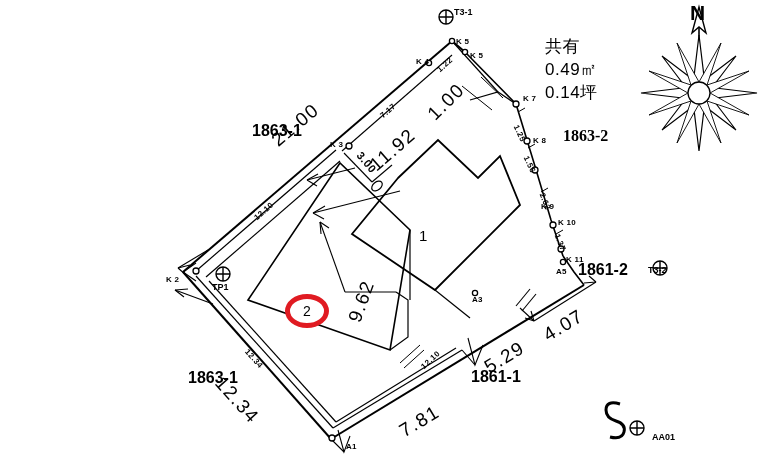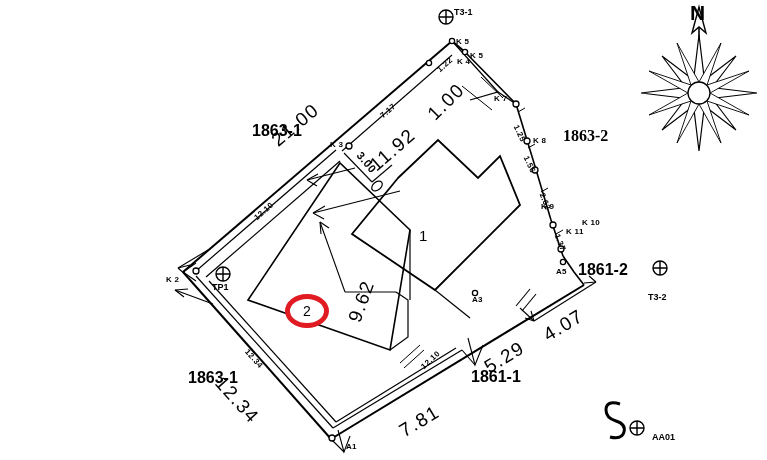--- a/index.html
+++ b/index.html
@@ -220,20 +220,25 @@
         <path d="M -50 -22 L -4 4 L 50 22 L 4 -4 Z" stroke-width="0.9" fill="#ffffff"></path>
         <path d="M -50 22 L -4 -4 L 50 -22 L 4 4 Z" stroke-width="0.9" fill="#ffffff"></path>
 
         <circle cx="0" cy="0" r="11" stroke-width="1.3" fill="#ffffff"></circle>
       </g>
 
       <path d="M 620 404 Q 606 400 606 410 Q 606 418 616 421 Q 626 424 624 432 Q 622 440 610 437" stroke-width="3"></path>
     </g>
   </svg>
 
+  <div class="lbl note" style="left:545px; top:36px;">
+    <div>共有</div>
+    <div>0.49㎡</div>
+    <div>0.14坪</div>
+  </div>
 
   <div class="lbl north-n" style="left:690px; top:2px;">N</div>
 
   <div class="lbl bm" style="left:652px; top:433px;">AA01</div>
 
   <div class="lbl parcel-no" style="left:252px; top:123px;">1863-1</div>
   <div class="lbl parcel-no" style="left:563px; top:128px;font-family:Liberation Serif, serif;">1863-2</div>
   <div class="lbl parcel-no" style="left:578px; top:262px;">1861-2</div>
   <div class="lbl parcel-no" style="left:471px; top:369px;">1861-1</div>
   <div class="lbl parcel-no" style="left:188px; top:370px;">1863-1</div>
@@ -274,29 +279,29 @@
   <div class="lbl dim-xs" style="left:519px; top:124px; transform:rotate(65deg); transform-origin:left top;">1.25</div>
 
   <div class="lbl dim-xs" style="left:529px; top:155px; transform:rotate(65deg); transform-origin:left top;">1.56</div>
 
   <div class="lbl dim-xs" style="left:545px; top:192px; transform:rotate(68deg); transform-origin:left top;">2.62</div>
 
   <div class="lbl dim-xs" style="left:560px; top:233px; transform:rotate(68deg); transform-origin:left top;">1.37</div>
 
   <div class="lbl pt" style="left:166px; top:276px;">K 2</div>
   <div class="lbl pt" style="left:330px; top:141px;">K 3</div>
-  <div class="lbl pt" style="left:416px; top:58px;margin-left:41px;">K 4</div>
+  <div class="lbl pt" style="left:416px; top:58px;">K 4</div>
   <div class="lbl pt" style="left:456px; top:38px;">K 5</div>
   <div class="lbl pt" style="left:470px; top:52px;">K 5</div>
-  <div class="lbl pt" style="left:494px; top:95px;">K 7</div>
+  <div class="lbl pt" style="left:523px; top:95px;">K 7</div>
   <div class="lbl pt" style="left:533px; top:137px;">K 8</div>
   <div class="lbl pt" style="left:541px; top:167px;margin-top:36px;">K 9</div>
-  <div class="lbl pt" style="left:558px; top:219px;margin-left:24px;">K 10</div>
-  <div class="lbl pt" style="left:566px; top:228px;">K 11</div>
+  <div class="lbl pt" style="left:558px; top:219px;">K 10</div>
+  <div class="lbl pt" style="left:566px; top:256px;">K 11</div>
   <div class="lbl pt" style="left:556px; top:268px;">A5</div>
   <div class="lbl pt" style="left:472px; top:296px;">A3</div>
   <div class="lbl pt" style="left:346px; top:443px;">A1</div>
 
   <div class="lbl bm" style="left:454px; top:8px;">T3-1</div>
-  <div class="lbl bm" style="left:648px; top:293px;">T3-2</div>
+  <div class="lbl bm" style="left:648px; top:266px;">T3-2</div>
   <div class="lbl bm" style="left:212px; top:283px;">TP1</div>
 
 </div>
 
 </body></html>

